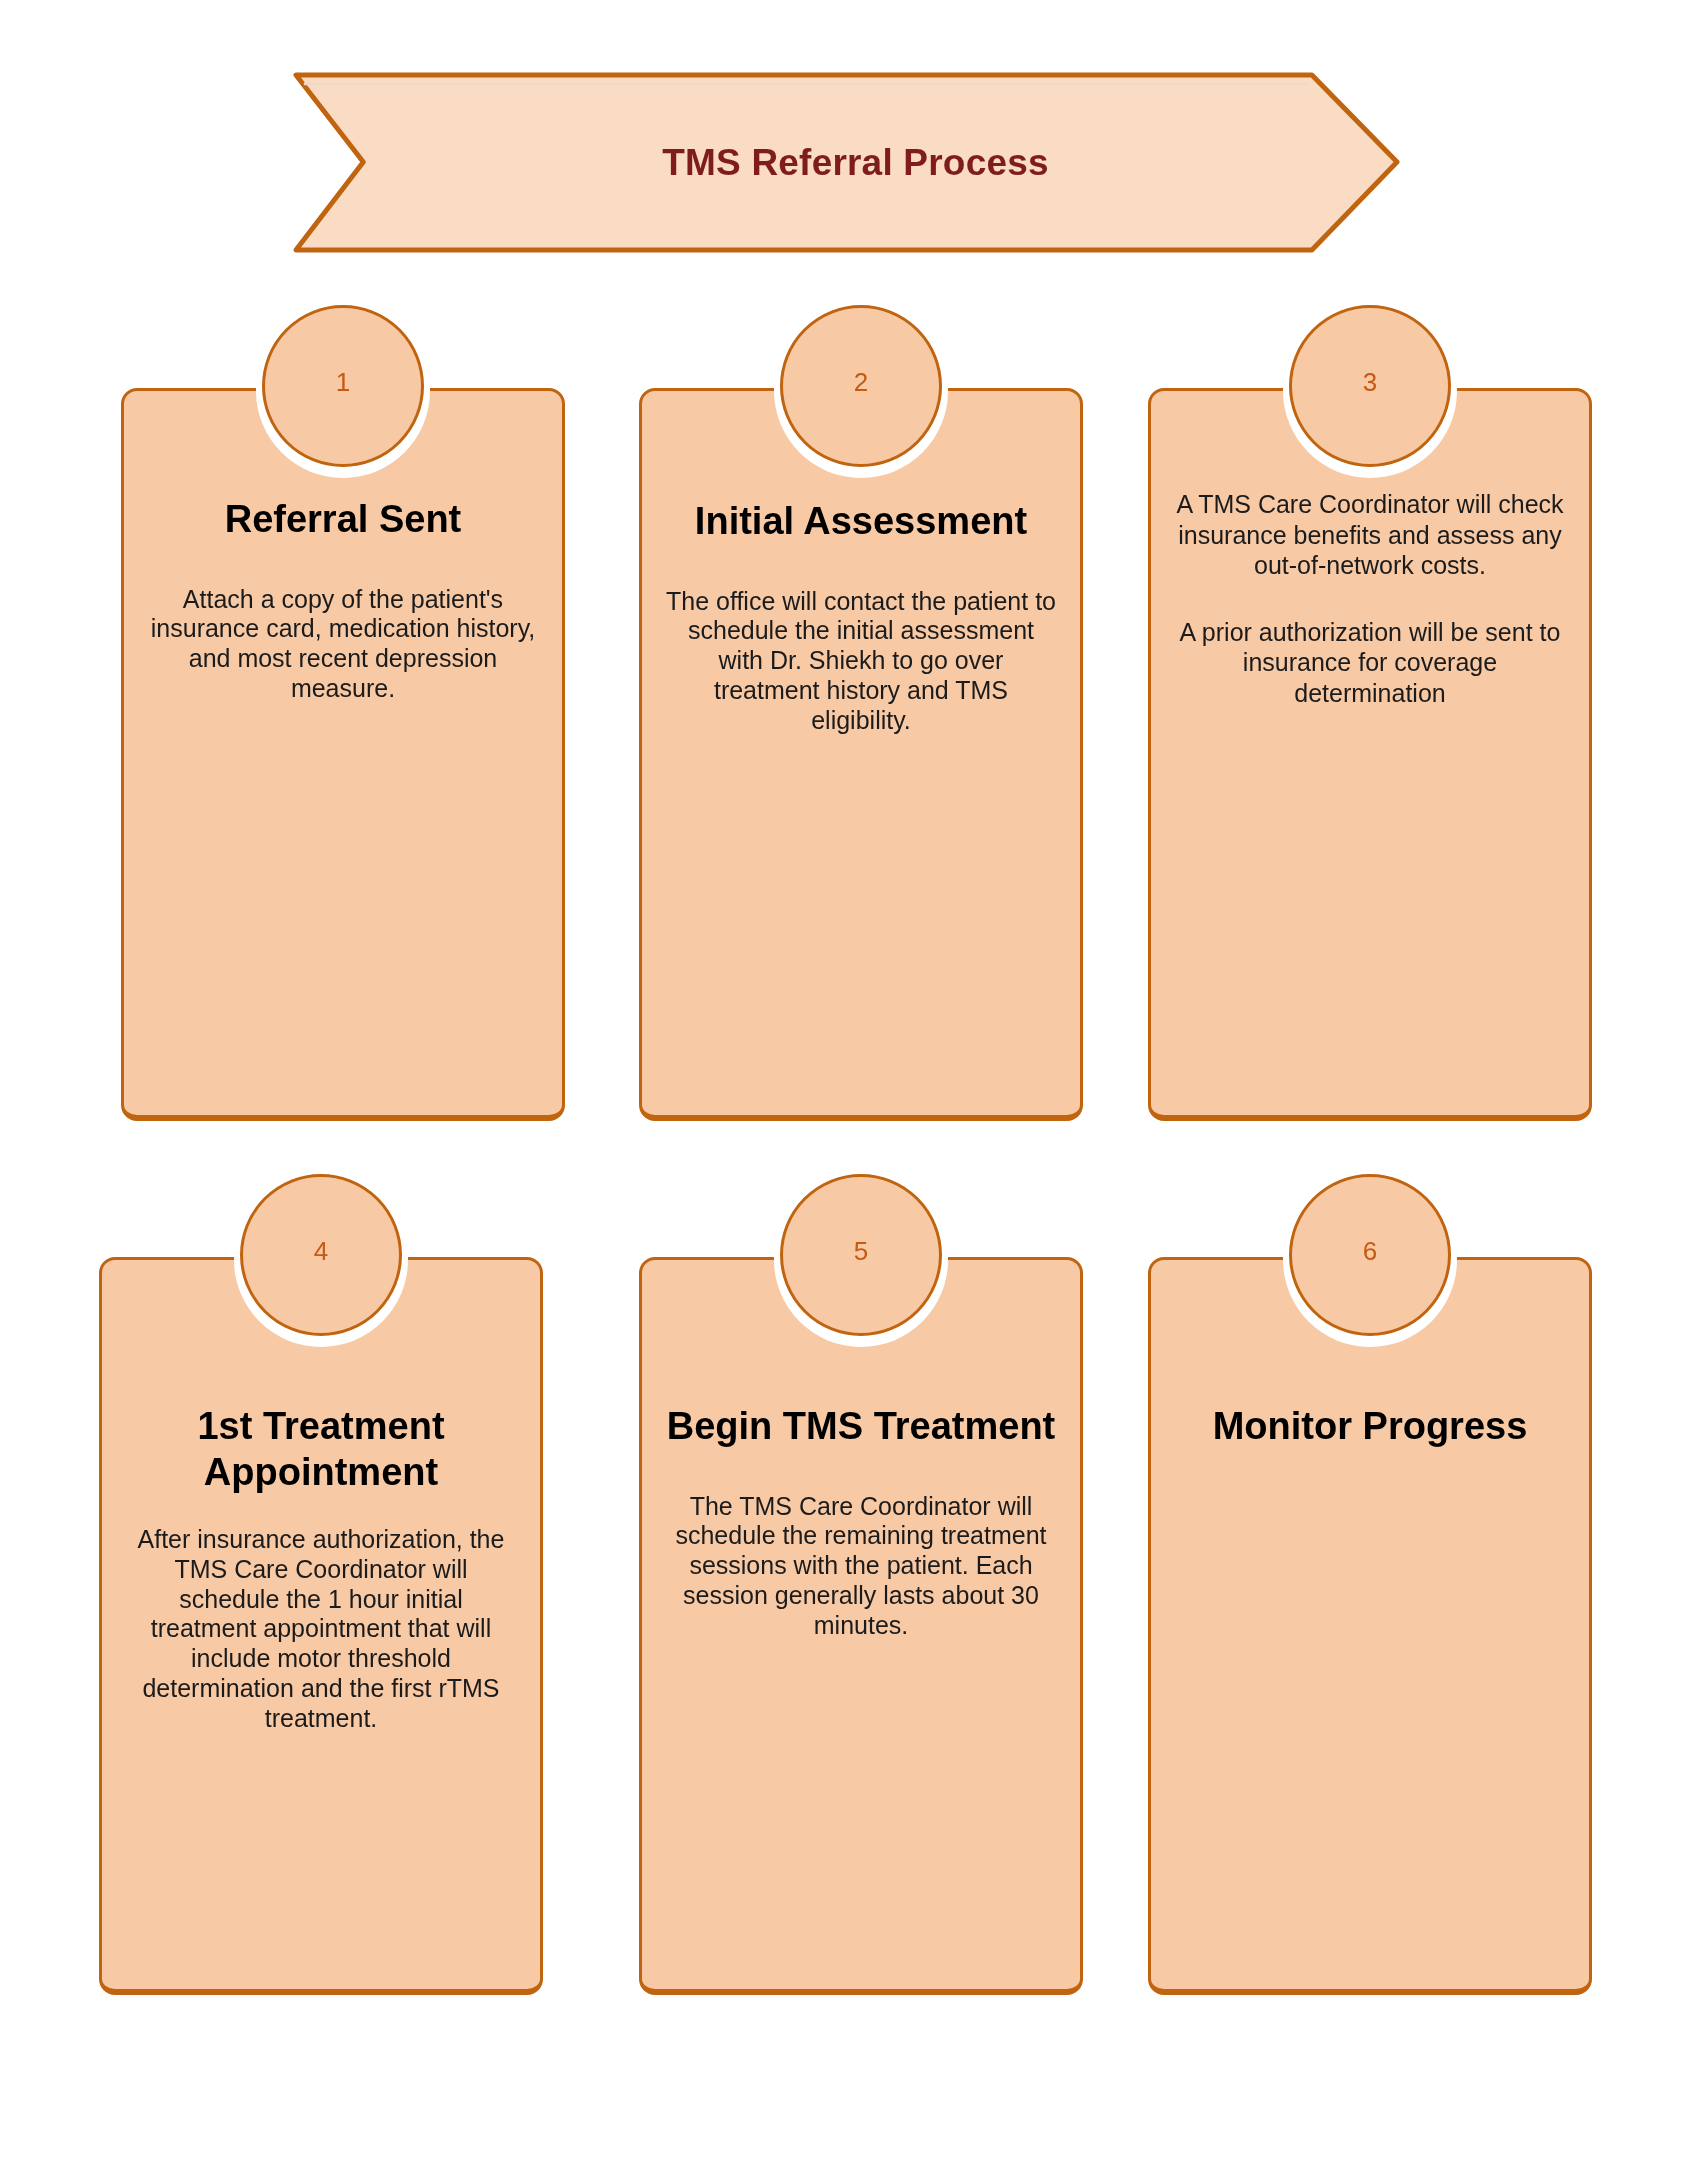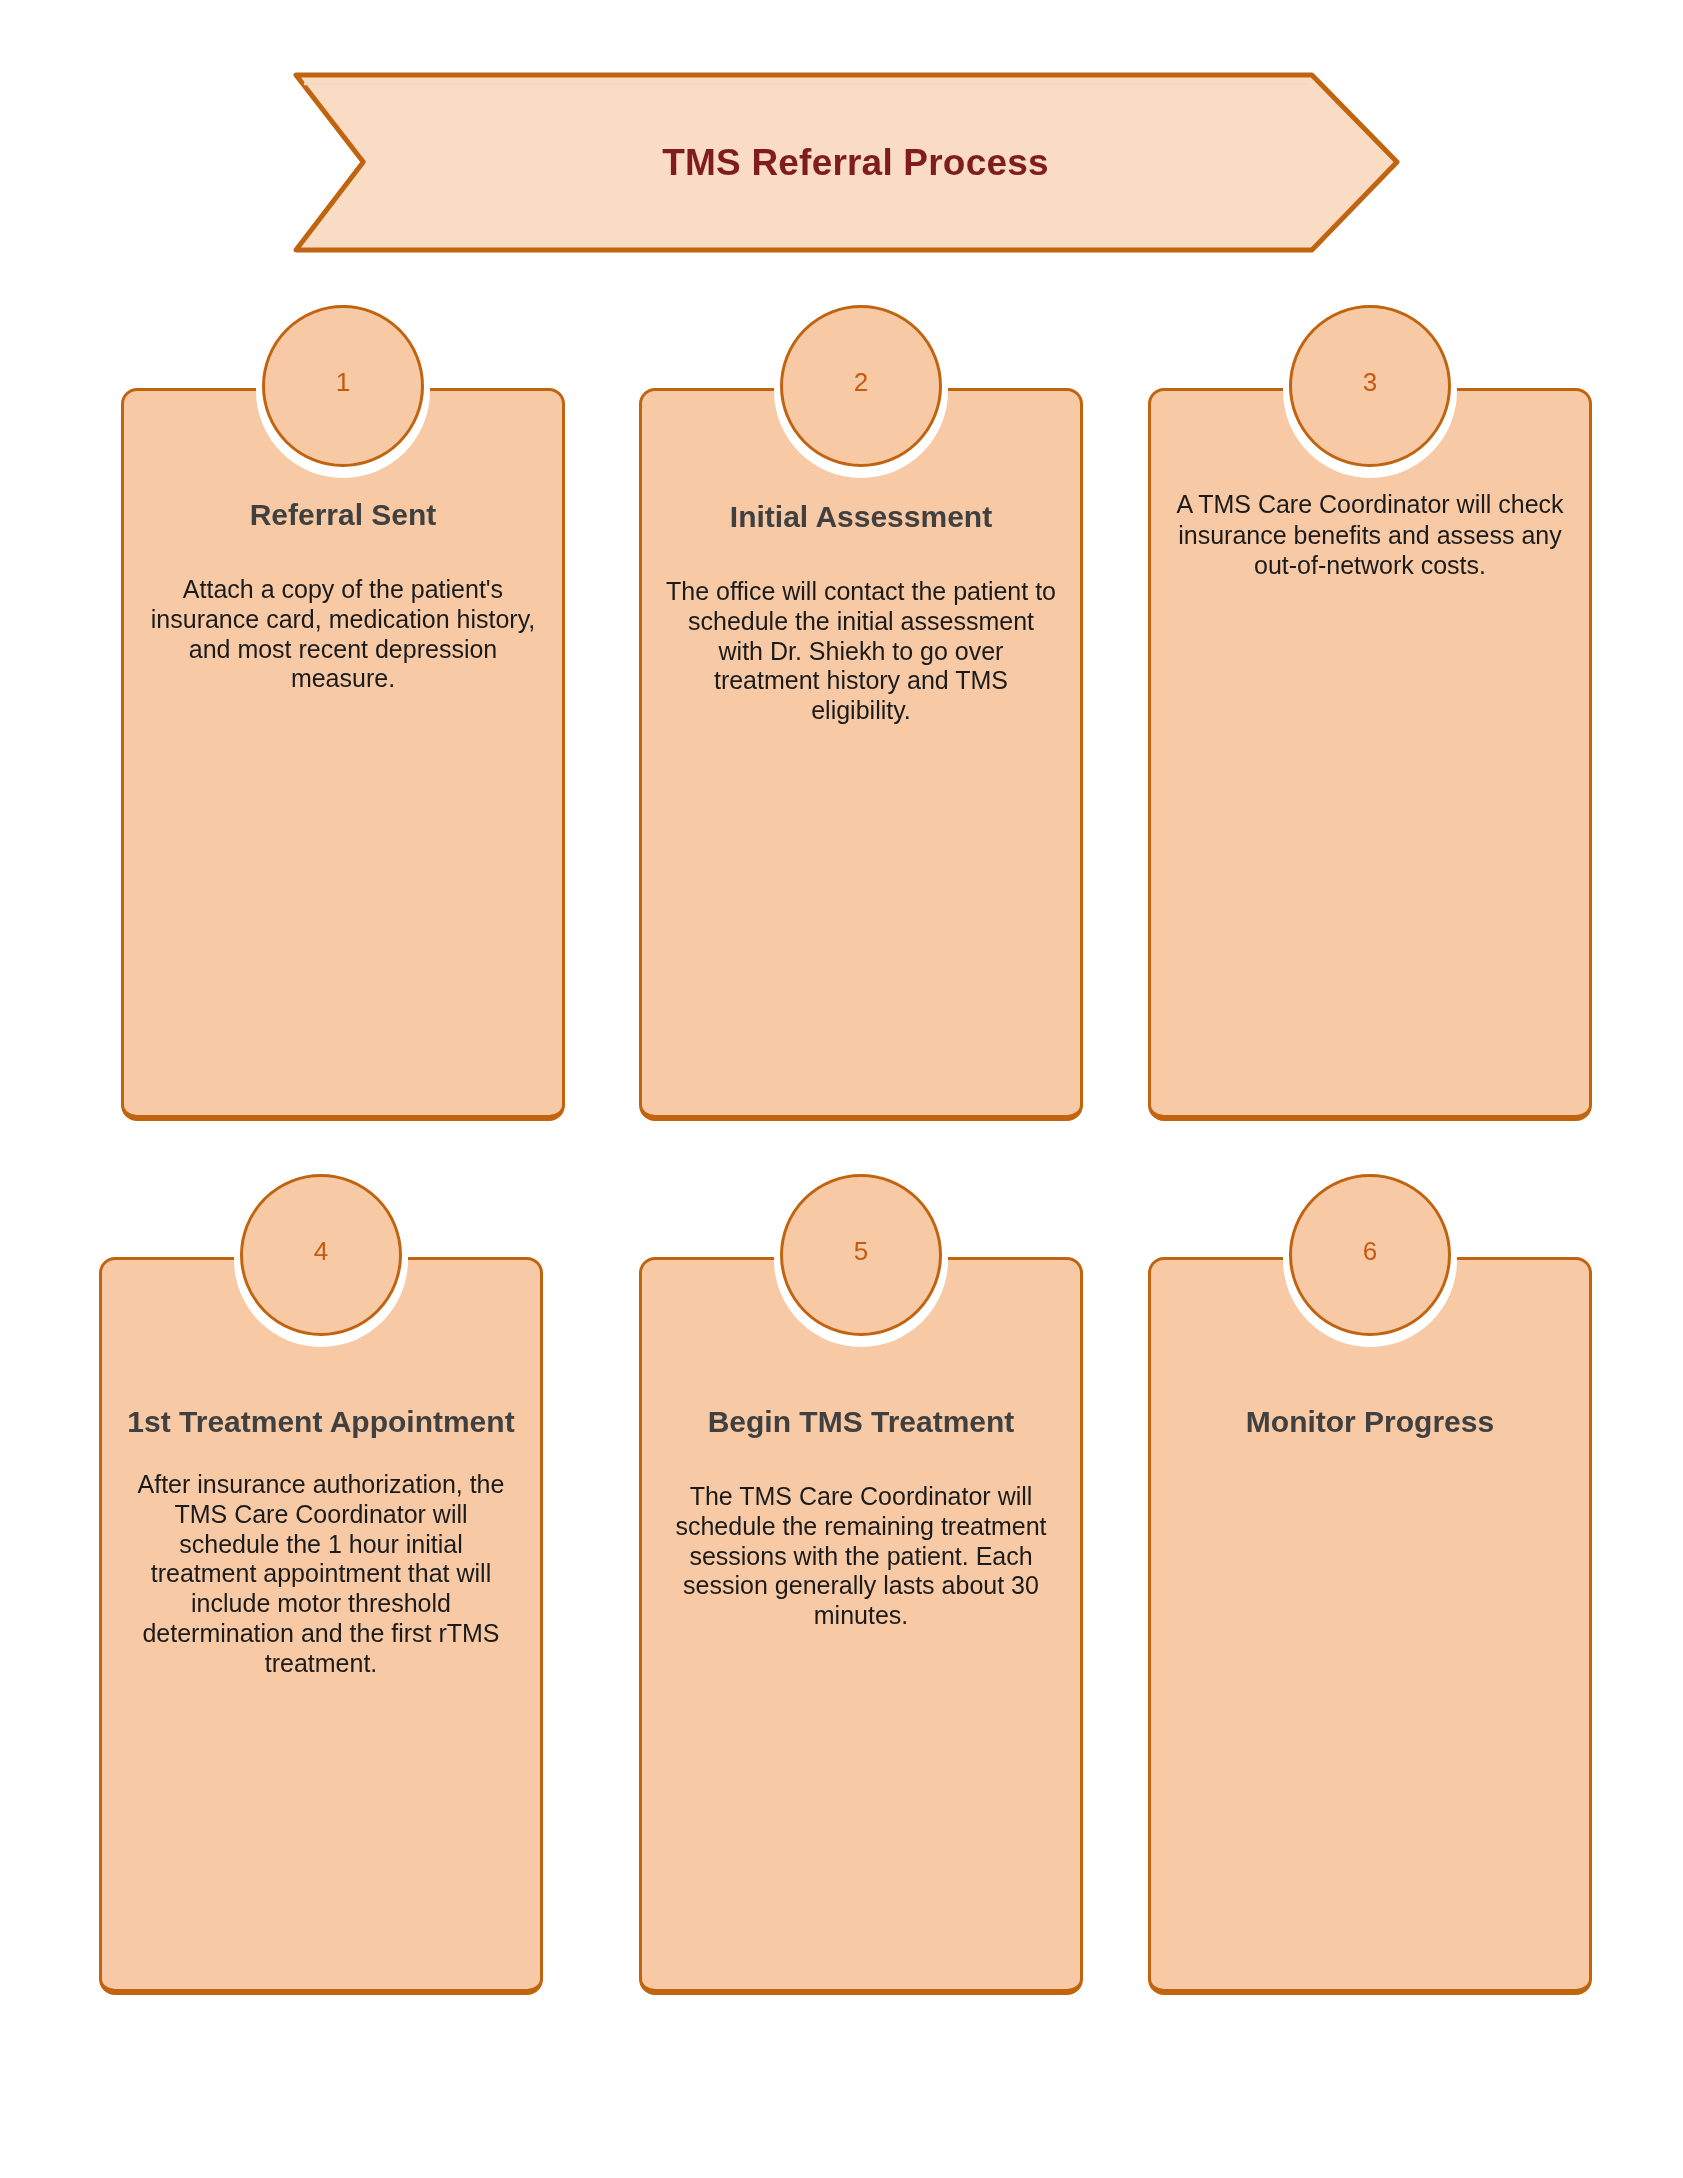--- a/index.html
+++ b/index.html
@@ -113,23 +113,23 @@
     top: 0;
     width: 444px;
     height: 100%;
     box-sizing: border-box;
     padding: 117px 26px 20px 26px;
     text-align: center;
     z-index: 4;
     pointer-events: none;
   }
   .card-title {
-    font-size: 30px;
+    font-size: 38px;
     font-weight: bold;
-    color: #404040;
+    color: #000000;
     line-height: 1.2;
     margin: 0 0 42px 0;
   }
   .card-title.two-line { margin-bottom: 30px; }
 
   .card-para {
     font-size: 25px;
     color: #1b1b1b;
     line-height: 1.19;
     margin: 0 0 36px 0;
@@ -184,20 +184,21 @@
   </div>
 
   <div class="step-card col-3" id="card-3">
     <div class="card-body"></div>
     <div class="notch"></div>
     <div class="step-circle">
       <span class="step-number">3</span>
     </div>
     <div class="card-content">
       <div class="card-para">A TMS Care Coordinator will check insurance benefits and assess any out-of-network costs.</div>
+      <div class="card-para">A prior authorization will be sent to insurance for coverage determination</div>
     </div>
   </div>
 
 </div>
 
 <div class="row" id="row-2">
 
   <div class="step-card col-1" id="card-4">
     <div class="card-body"></div>
     <div class="notch"></div>

